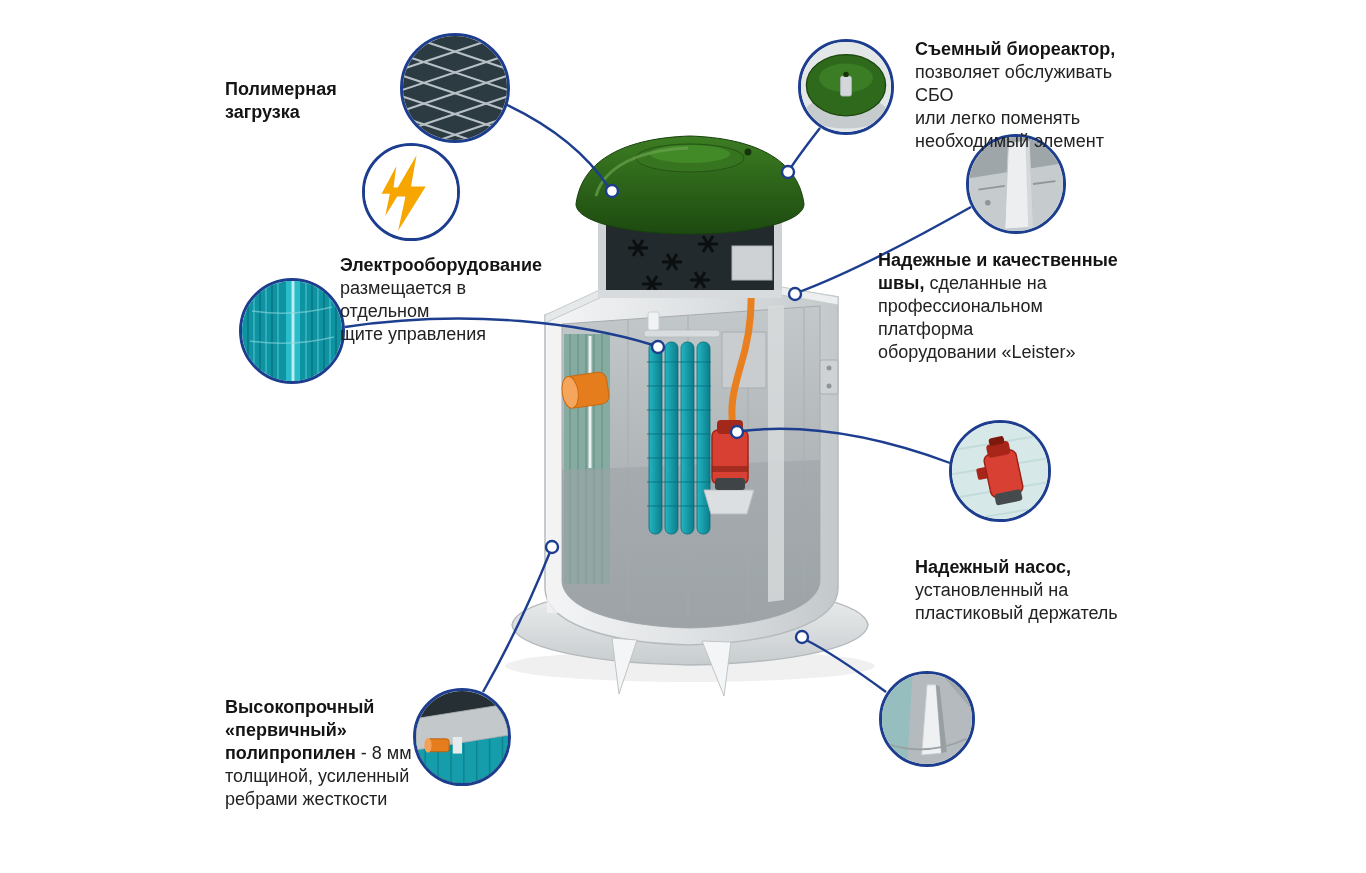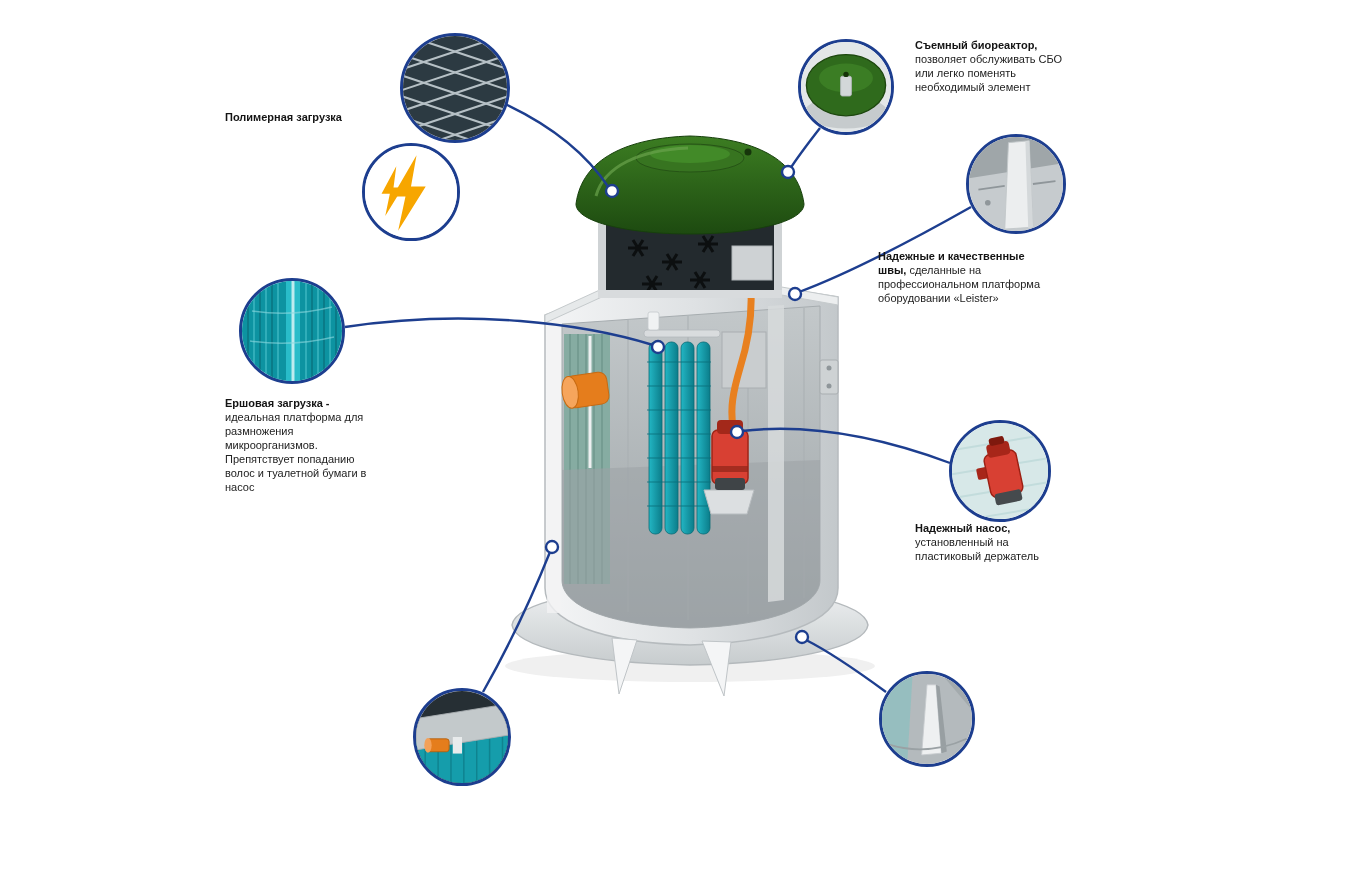--- a/index.html
+++ b/index.html
@@ -1,21 +1,21 @@
 <!DOCTYPE html>
 <html style="--navy: #1d3e8f; --lightning: #f7a600;"><head>
 <meta charset="utf-8">
 <style>
   :root { --navy:#1d3e8f; --lightning:#f7a600; }
   * { margin:0; padding:0; box-sizing:border-box; }
   body { background:#fff; }
   .canvas { position:relative; width:1366px; height:873px; background:#fff; overflow:hidden;
             font-family:"Liberation Sans", sans-serif; }
   .scene { position:absolute; left:0; top:0; }
-  .label { position:absolute; font-size:11px; line-height:1.28; color:#222; white-space:pre-line; }
+  .label { position:absolute; font-size:18px; line-height:1.28; color:#222; white-space:pre-line; }
   .label b { font-weight:700; color:#141414; }
   .bubble { position:absolute; border:3px solid var(--navy); border-radius:50%;
             overflow:hidden; background:#fff; }
   .bubble svg { display:block; width:100%; height:100%; }
   .connector { fill:none; stroke:var(--navy); stroke-width:2.4; }
   .dot { fill:#fff; stroke:var(--navy); stroke-width:2.4; }
 </style>
 </head>
 <body>
 
@@ -285,40 +285,41 @@
     <svg viewBox="0 0 100 100">
       <rect width="100" height="100" fill="#b4babd"></rect>
       <polygon points="66,0 100,0 100,40" fill="#a3aaad"></polygon>
       <polygon points="0,0 34,0 28,100 0,100" fill="#8fbfbf" opacity="0.8"></polygon>
       <polygon points="50,12 60,12 66,88 44,90" fill="#eef0f1" stroke="#c6cbce" stroke-width="1"></polygon>
       <polygon points="60,12 66,88 72,86 64,14" fill="#989fa2"></polygon>
       <path d="M6,78 Q50,92 94,72" stroke="#9aa1a4" stroke-width="2" fill="none"></path>
     </svg>
   </div>
 
-  <div class="label" style="left:225px;top:78px;width:190px;margin-top:32px;"><b>Полимерная загрузка</b><span></span></div>
-
-
-  <div class="label" style="left:225px;top:396px;width:220px;"><b>Ершовая загрузка -</b><span>
-идеальная платформа для
-размножения
-микроорганизмов.
-Препятствует попаданию
-волос и туалетной бумаги в
-насос</span></div>
-
+  <div class="label" style="left:225px;top:78px;width:190px;"><b>Полимерная загрузка</b><span></span></div>
+
+  <div class="label" style="left:340px;top:254px;width:205px;"><b>Электрооборудование</b><span>
+размещается в отдельном
+щите управления</span></div>
+
+
+  <div class="label" style="left:225px;top:696px;width:190px;"><b>Высокопрочный
+«первичный»
+полипропилен</b><span> - 8 мм
+толщиной, усиленный
+ребрами жесткости</span></div>
 
   <div class="label" style="left:915px;top:38px;width:230px;"><b>Съемный биореактор,</b><span>
 позволяет обслуживать СБО
 или легко поменять
 необходимый элемент</span></div>
 
   <div class="label" style="left:878px;top:249px;width:240px;"><b>Надежные и качественные
 швы,</b><span> сделанные на
 профессиональном платформа
 оборудовании «Leister»</span></div>
 
-  <div class="label" style="left:915px;top:521px;width:215px;"><b>Надежный насос,</b><span>
+  <div class="label" style="left:915px;top:556px;width:215px;"><b>Надежный насос,</b><span>
 установленный на
 пластиковый держатель</span></div>
 
 
 </div>
 
 </body></html>

